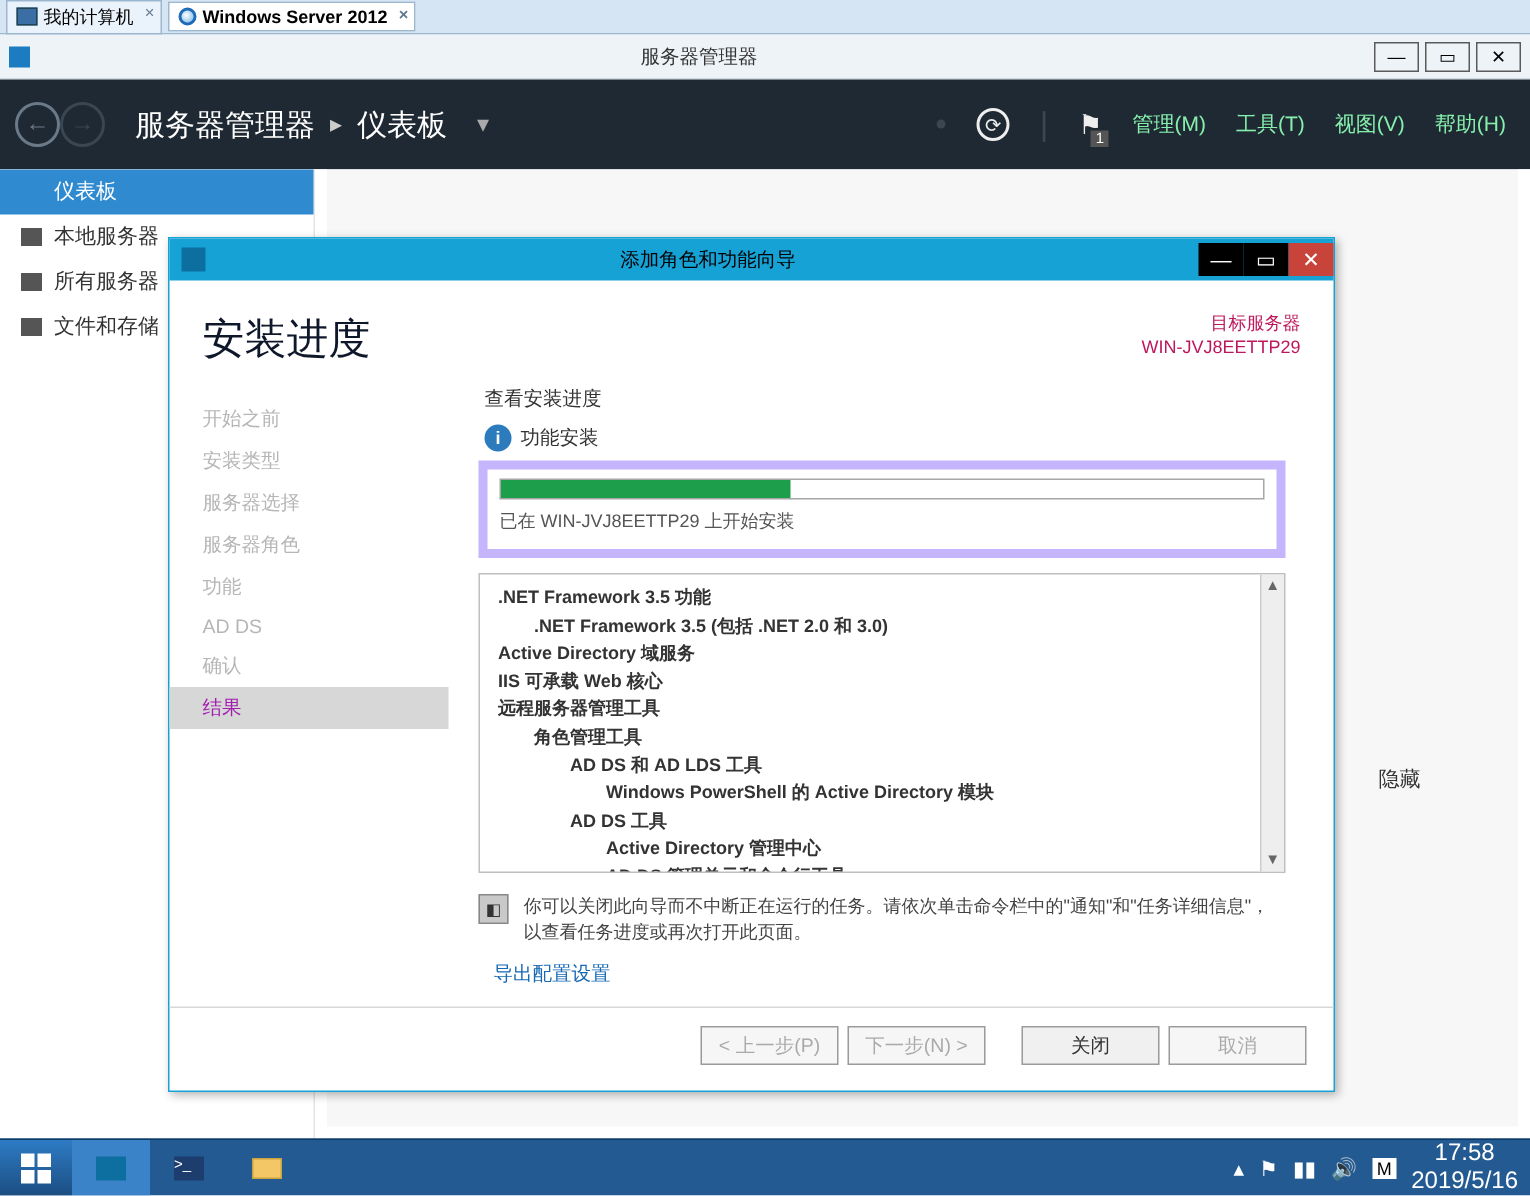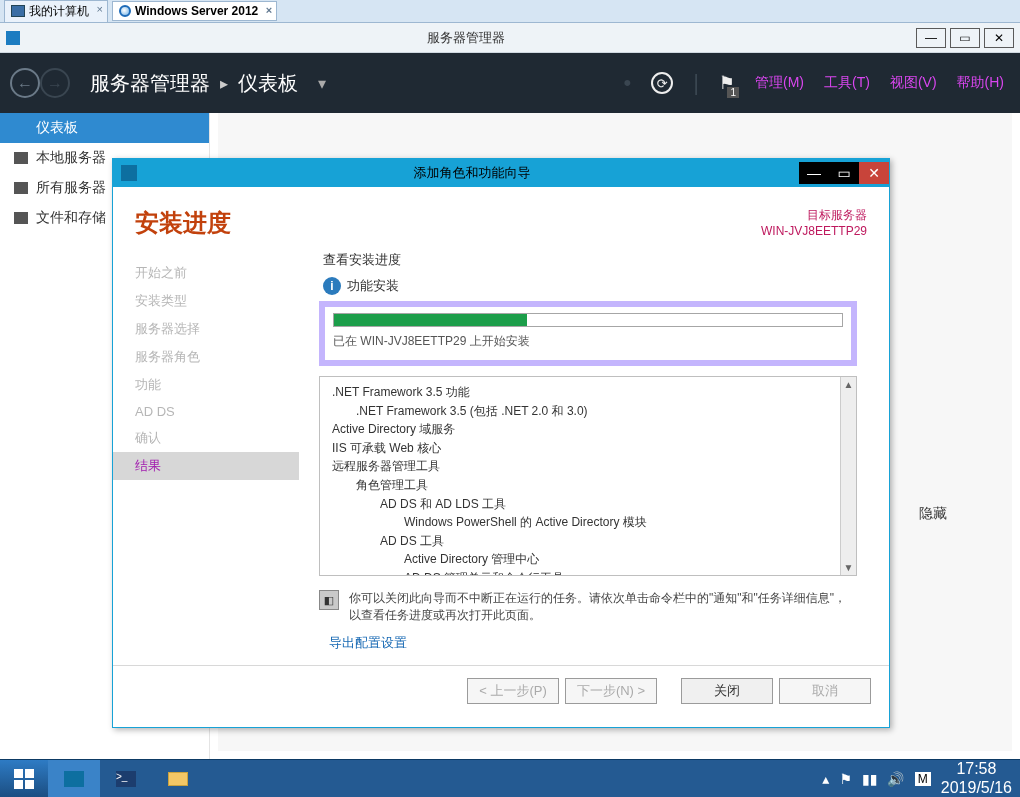--- a/index.html
+++ b/index.html
@@ -22,21 +22,21 @@
 
 .dark-header { height:60px; background:#1f2933; color:#fff; display:flex; align-items:center; padding:0 16px 0 10px; gap:20px;}
 .nav-arrows{display:flex; gap:0;}
 .nav-ar{width:30px;height:30px;border:2px solid #6b7a88;border-radius:50%;display:flex;align-items:center;justify-content:center;color:#6b7a88;font-size:16px;}
 .crumb { font-size:20px; display:flex; align-items:center; gap:10px;}
 .crumb .sep{font-size:16px;color:#ccc;}
 .dark-header .spacer{flex:1;}
 .hdr-ico{width:22px;height:22px;border:2px solid #eee;border-radius:50%;color:#eee;display:flex;align-items:center;justify-content:center;font-size:13px;}
 .flag-ico{font-size:18px;color:#eee;position:relative;}
 .flag-ico .badge{position:absolute;bottom:-4px;right:-4px;background:#555;color:#fff;font-size:10px;padding:0 3px;}
-.hdr-menu{font-size:14px;color:#d946ef;}
+.hdr-menu{font-size:14px;color:#86efac;}
 .pipe{color:#3a4651;font-size:22px;}
 
 
 .sm-body{height:calc(100% - 23px - 30px - 60px - 38px); display:flex; background:#fff;}
 .leftnav{width:210px; background:#fff; border-right:1px solid #e4e4e4; font-size:14px;}
 .leftnav .item{display:flex;align-items:center;gap:8px;padding:6px 14px;color:#333;}
 .leftnav .item.sel{background:#2f8ad0;color:#fff;}
 .nav-ic{width:14px;height:12px;background:#555;display:inline-block;}
 .nav-ic.dash{background:#2f8ad0;}
 .rightpane{flex:1;background:#f7f7f7; position:relative; border:8px solid #fff; border-top:0;}
@@ -45,40 +45,40 @@
 .wizard{position:absolute; left:112px; top:158px; width:778px; height:570px; background:#fff; border:1px solid #17a2d6; box-shadow:2px 2px 6px rgba(0,0,0,.3);}
 .wiz-title{height:28px;background:#17a2d6;color:#000;display:flex;align-items:center;font-size:13px;}
 .wiz-title .ic{width:16px;height:16px;background:#0d6fa0;margin:0 8px;}
 .wiz-title .t{flex:1;text-align:center;}
 .wiz-title .wb{width:30px;height:22px;display:flex;align-items:center;justify-content:center;font-size:14px;}
 .wb.min{background:#000;color:#fff;}
 .wb.max{background:#000;color:#fff;}
 .wb.close{background:#c8443a;color:#fff;}
 
 .wiz-head{padding:20px 22px 0 22px; display:flex; justify-content:space-between;}
-.wiz-head h1{font-size:24px;color:#c2410c;font-weight:700;}
+.wiz-head h1{font-size:28px;color:#0f172a;font-weight:400;}
 .wiz-head .tgt{text-align:right;font-size:12px;color:#be185d;}
 .wiz-content{display:flex; padding:12px 0 0 0; height:calc(100% - 28px - 64px - 50px);}
 
 .steps{width:186px;padding:8px 0 0 22px;font-size:13px;}
 .steps .st{padding:5px 0;color:#b6b6b6;}
 .steps .st.active{background:#d7d7d7;color:#a21caf;margin-left:-22px;padding-left:22px;}
 
 .main{flex:1;padding:0 16px 0 0;font-size:13px;color:#333; position:relative;}
 .main .lbl{margin:0 0 8px 24px;}
 .info-row{display:flex;align-items:center;gap:6px;margin-left:24px;}
 .info-i{width:18px;height:18px;border-radius:50%;background:#2b7bbd;color:#fff;font-size:12px;display:flex;align-items:center;justify-content:center;font-weight:bold;}
 .prog-box{border:6px solid #c4b5fd; padding:6px 8px 10px 8px; margin:6px 16px 10px 20px;}
 .prog-bar{height:14px;border:1px solid #a6a6a6;background:#fff;}
 .prog-fill{height:100%;width:38%;background:#1c9e4a;}
 .prog-txt{font-size:12px;color:#555;margin-top:6px;}
 
 .feat-panel{border:1px solid #bfbfbf; margin:0 16px 0 20px; height:200px; position:relative; padding:6px 18px 6px 12px; font-size:12px; line-height:1.55; overflow:hidden;}
 .feat-panel .scroll{position:absolute;right:0;top:0;bottom:0;width:16px;background:#eee;border-left:1px solid #ccc;display:flex;flex-direction:column;align-items:center;justify-content:space-between;font-size:10px;color:#666;}
-.feat-panel b{font-weight:normal;}
+.feat-panel b{font-weight:bold;}
 .ind1{padding-left:24px;} .ind2{padding-left:48px;} .ind3{padding-left:72px;}
 
 .note-row{display:flex;gap:10px;margin:14px 20px 0 20px;font-size:12px;color:#444;}
 .note-ic{width:20px;height:20px;background:#c9c9c9;border:1px solid #888;display:flex;align-items:center;justify-content:center;font-size:11px;color:#333;}
 .export-link{color:#1668b3;font-size:13px;margin:10px 0 0 30px;display:inline-block;}
 .hide-link{position:absolute; right:-58px; top:254px; font-size:14px; color:#333;}
 
 .wiz-foot{height:50px;border-top:1px solid #d8d8d8;display:flex;align-items:center;justify-content:flex-end;gap:6px;padding-right:18px;}
 .btn{min-width:92px;height:26px;border:1px solid #9b9b9b;background:#f0f0f0;font-size:13px;color:#333;}
 .btn:disabled{color:#aaa;background:#f6f6f6;}

